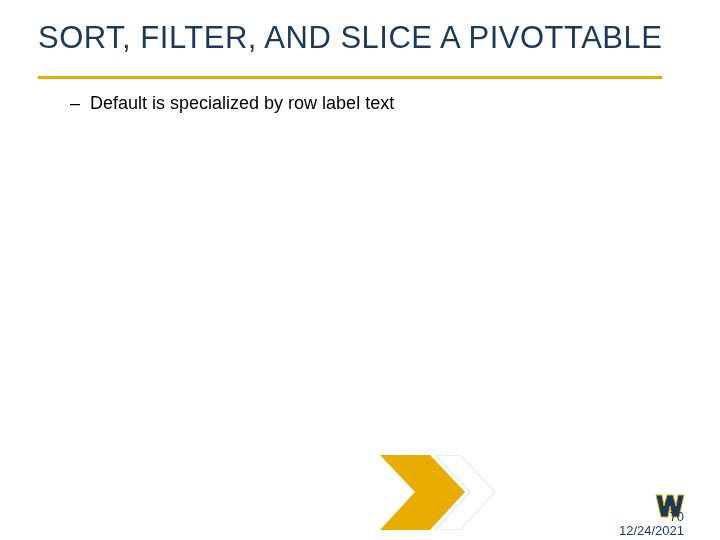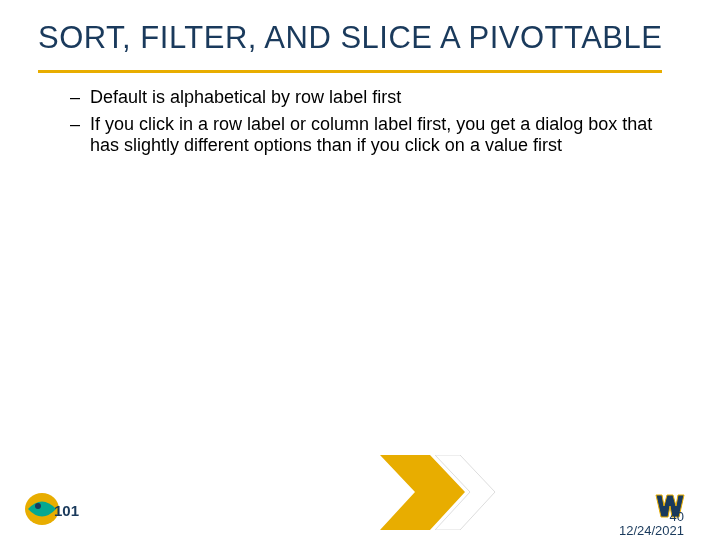--- a/index.html
+++ b/index.html
@@ -1,18 +1,18 @@
 <!DOCTYPE html>
 <html><head>
 <meta charset="utf-8">
 <style>
 *{margin:0;padding:0;box-sizing:border-box}
 body{width:720px;height:540px;font-family:Arial,Helvetica,sans-serif;background:#fff;position:relative;overflow:hidden}
 .slide{padding:20px 38px 0}
-.title{font-size:31px;font-weight:400;color:#1a3a5c;letter-spacing:.5px;line-height:1.15;border-bottom:3px solid #e8ad00;padding-bottom:14px;margin-bottom:14px;display:inline-block}
+.title{font-size:31px;font-weight:400;color:#1a3a5c;letter-spacing:.5px;line-height:1.15;border-bottom:3px solid #e8ad00;padding-bottom:20px;margin-bottom:14px;display:inline-block}
 .content{color:#000;font-size:20px;line-height:1.18}
 ul{list-style:none}
 .b1{padding-left:28px;position:relative;margin-bottom:2px}
 .b1::before{content:"•";position:absolute;left:8px;font-size:20px}
 .b2{padding-left:52px;position:relative;font-size:18px;margin-bottom:6px}
 .b2::before{content:"–";position:absolute;left:32px}
 .footer{position:absolute;bottom:0;left:0;right:0;height:62px}
 .chev{position:absolute;bottom:10px;right:220px;width:120px;height:75px}
 .chev svg{width:100%;height:100%}
 .logo101{position:absolute;bottom:12px;left:24px;width:58px;height:38px}
@@ -22,42 +22,33 @@
 .page{position:absolute;bottom:16px;right:36px;font-size:13px;color:#1a3a5c}
 .date{position:absolute;bottom:2px;right:36px;font-size:13px;color:#1a3a5c}
 </style>
 </head>
 <body>
 
 <div class="slide">
  <h1 class="title">SORT, FILTER, AND SLICE A PIVOTTABLE</h1>
  <div class="content">
   <ul>
-   <li class="b2">Default is alphabetical by row label first</li>
-   <li class="b2">If you click in a row label or column label first, you get a dialog box that has slightly different options than if you click on a value first</li>
+   <li class="b2">Default is specialized by row label text</li>
   </ul>
  </div>
 </div>
 
 <div class="footer">
- <div class="logo101">
-  <svg viewBox="0 0 58 38">
-        <ellipse cx="18" cy="19" rx="17" ry="16" fill="#e8ad00"></ellipse>
-        <path d="M4 19 Q18 4 32 19 Q18 34 4 19" fill="#05a890"></path>
-        <circle cx="14" cy="16" r="3" fill="#1a3a5c"></circle>
-        <text x="30" y="26" font-size="15" font-weight="bold" fill="#1a3a5c" font-family="Arial">101</text>
-      </svg>
- </div>
  <div class="chev">
   <svg viewBox="0 0 120 75">
         <path d="M0 0 L50 0 L85 37 L50 75 L0 75 L35 37 Z" fill="#e8ad00"></path>
         <path d="M55 0 L80 0 L115 37 L80 75 L55 75 L90 37 Z" fill="#fff" stroke="#ddd" stroke-width="1"></path>
       </svg>
  </div>
  <div class="wvlogo">
   <svg viewBox="0 0 38 28">
         <path d="M2 3 L8 3 L10 14 L13 3 L19 3 L22 14 L24 3 L30 3 L25 25 L18 25 L16 14 L14 25 L7 25 Z" fill="#1a3a5c"></path>
         <path d="M2 3 L8 3 L10 14 L13 3 L19 3 L22 14 L24 3 L30 3 L25 25 L18 25 L16 14 L14 25 L7 25 Z" fill="none" stroke="#e8ad00" stroke-width="1"></path>
       </svg>
  </div>
- <div class="page">40</div>
+ <div class="page">70</div>
  <div class="date">12/24/2021</div>
 </div>
 
 </body></html>

